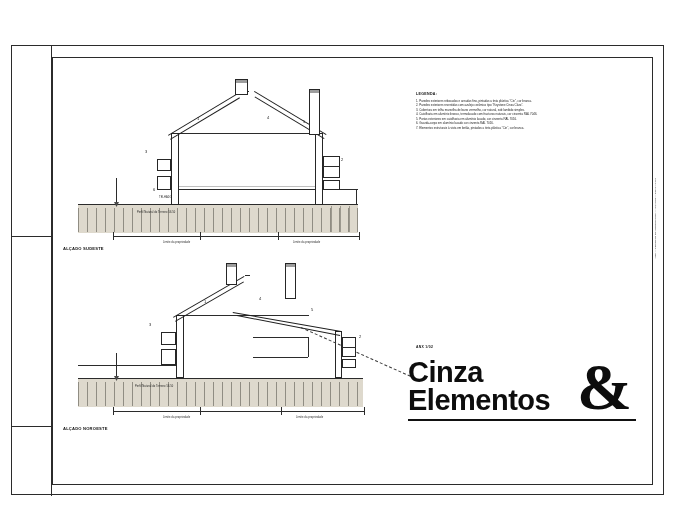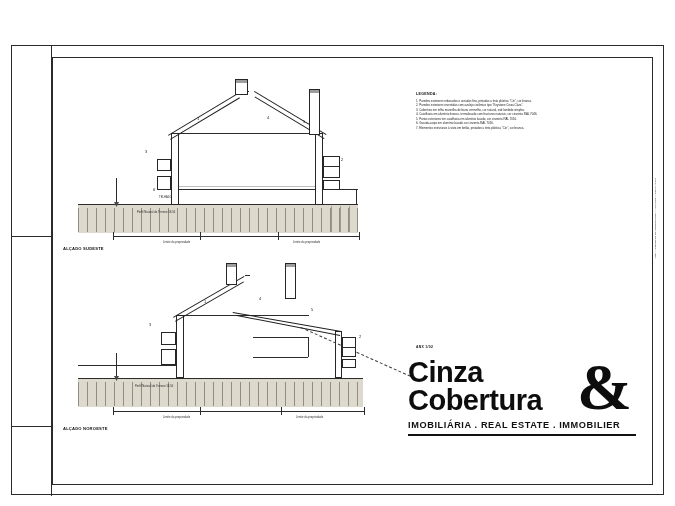--- a/index.html
+++ b/index.html
@@ -360,21 +360,20 @@
         <div class="tinytext" style="left:110px; top:163px;">Limite da propriedade</div>
         <div class="tinytext" style="left:243px; top:163px;">Limite da propriedade</div>
 
         <div class="label-bold" style="left:10px; top:173px;">ALÇADO NOROESTE</div>
       </div>
 
       <div class="logo">
         <div style="position:relative;">
           <div class="logo-amp">&amp;</div>
           <div class="logo-line1">Cinza</div>
-          <div class="logo-line2">Cobertura</div>
+          <div class="logo-line2">Elementos</div>
         </div>
-        <div class="logo-sub">IMOBILIÁRIA . REAL ESTATE . IMMOBILIER</div>
         <div class="logo-rule"></div>
       </div>
 
     </div>
   </div>
 </div>
 
 </body></html>

